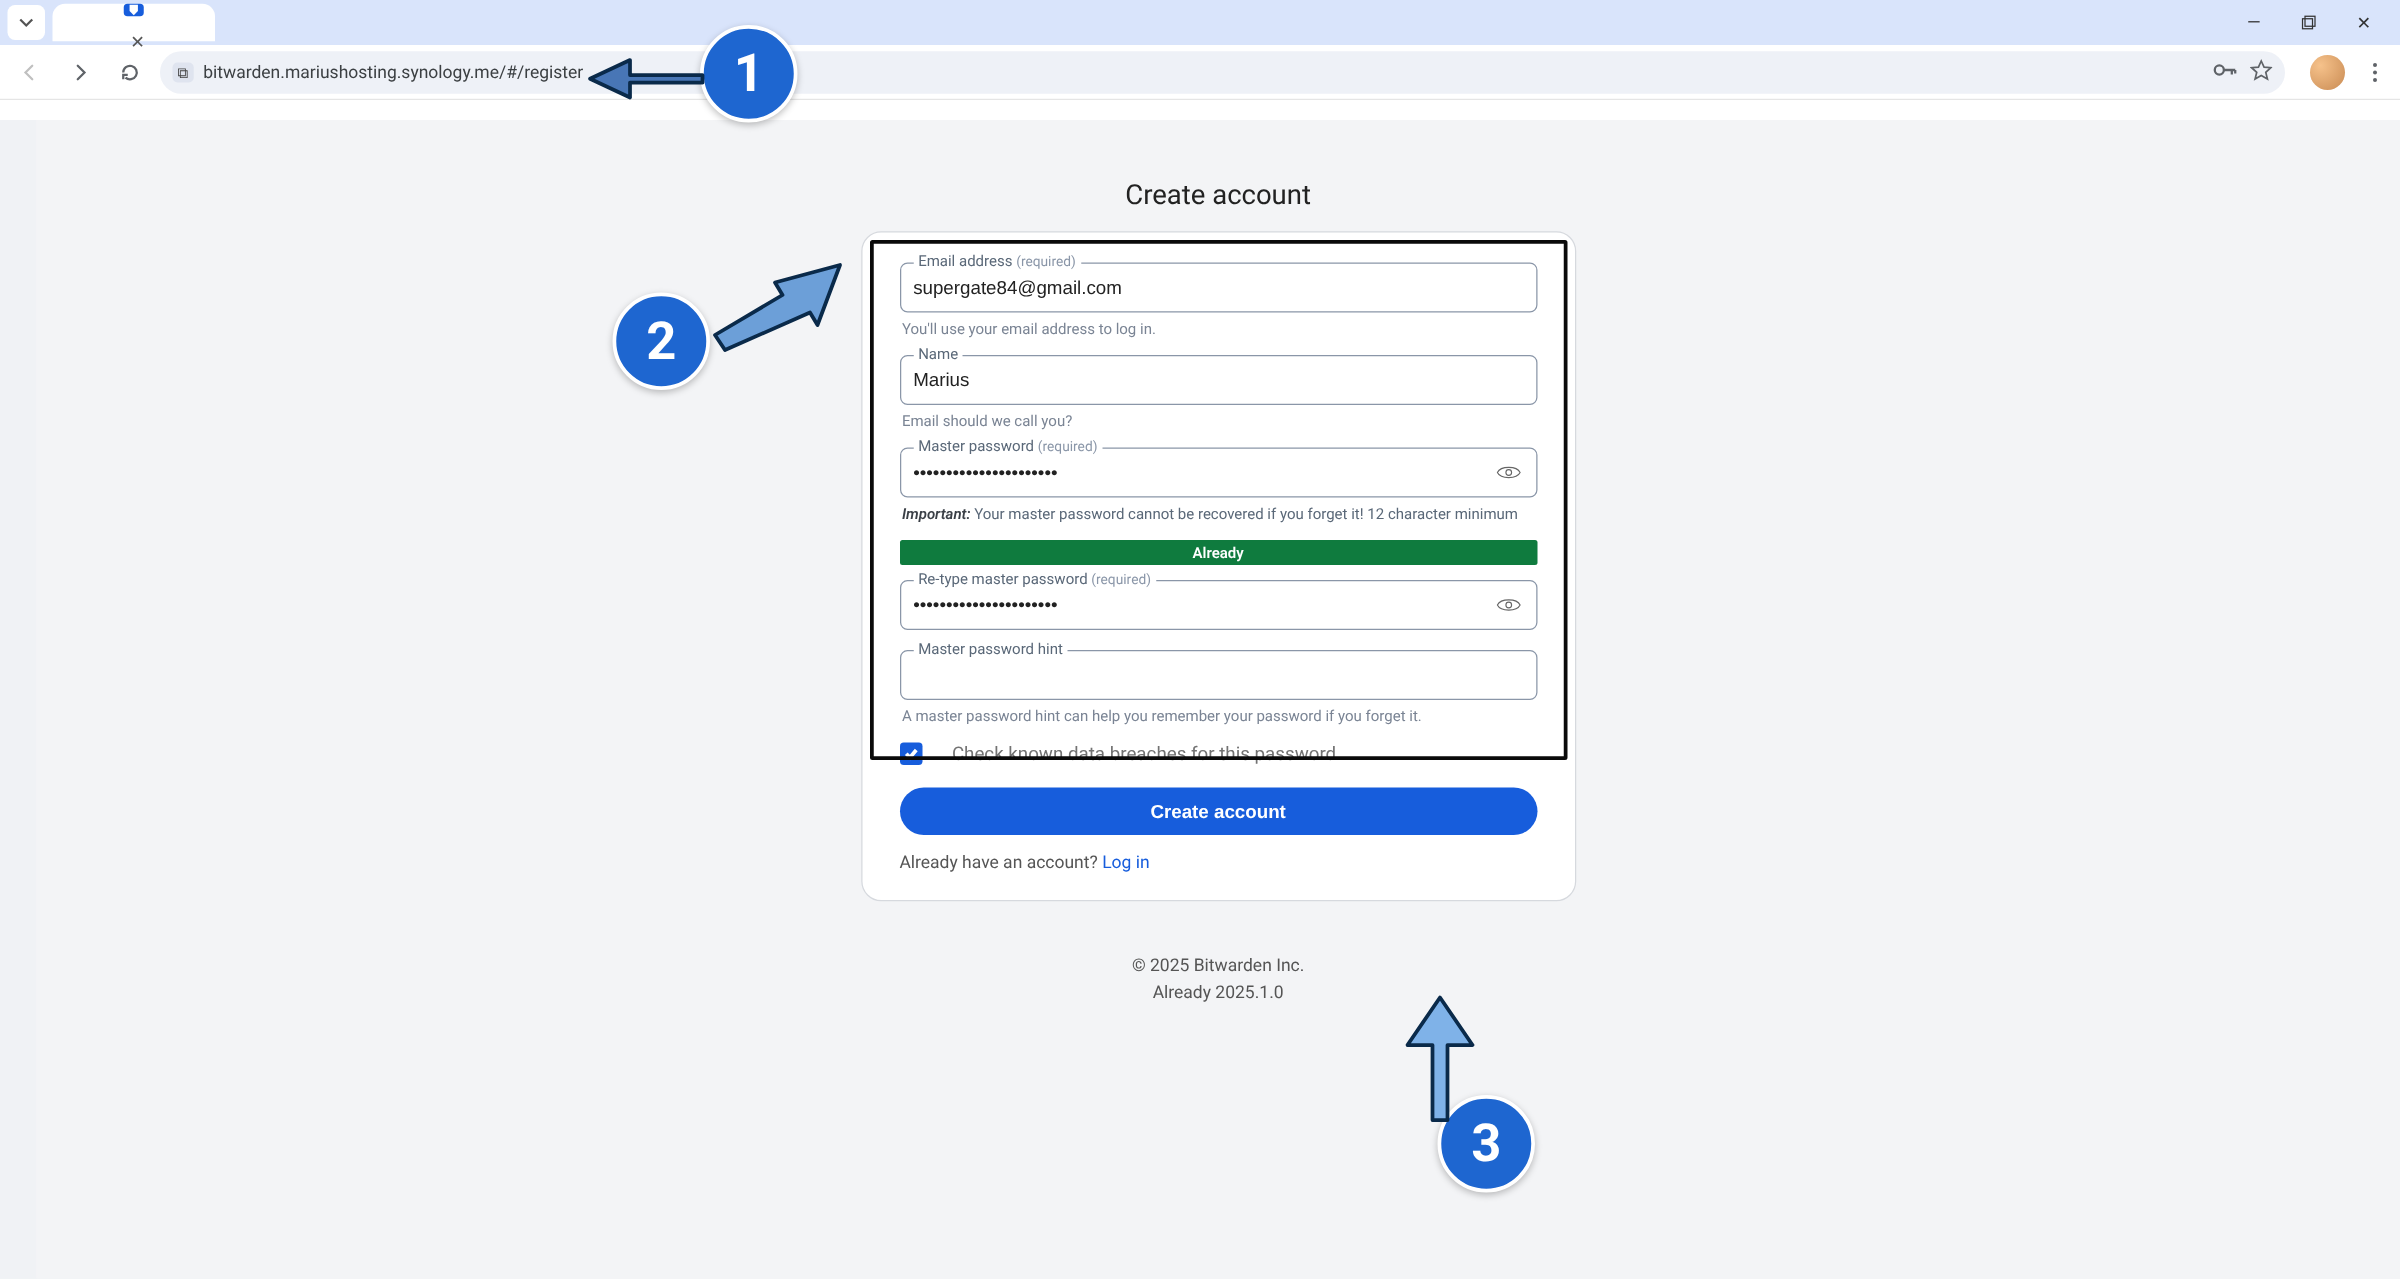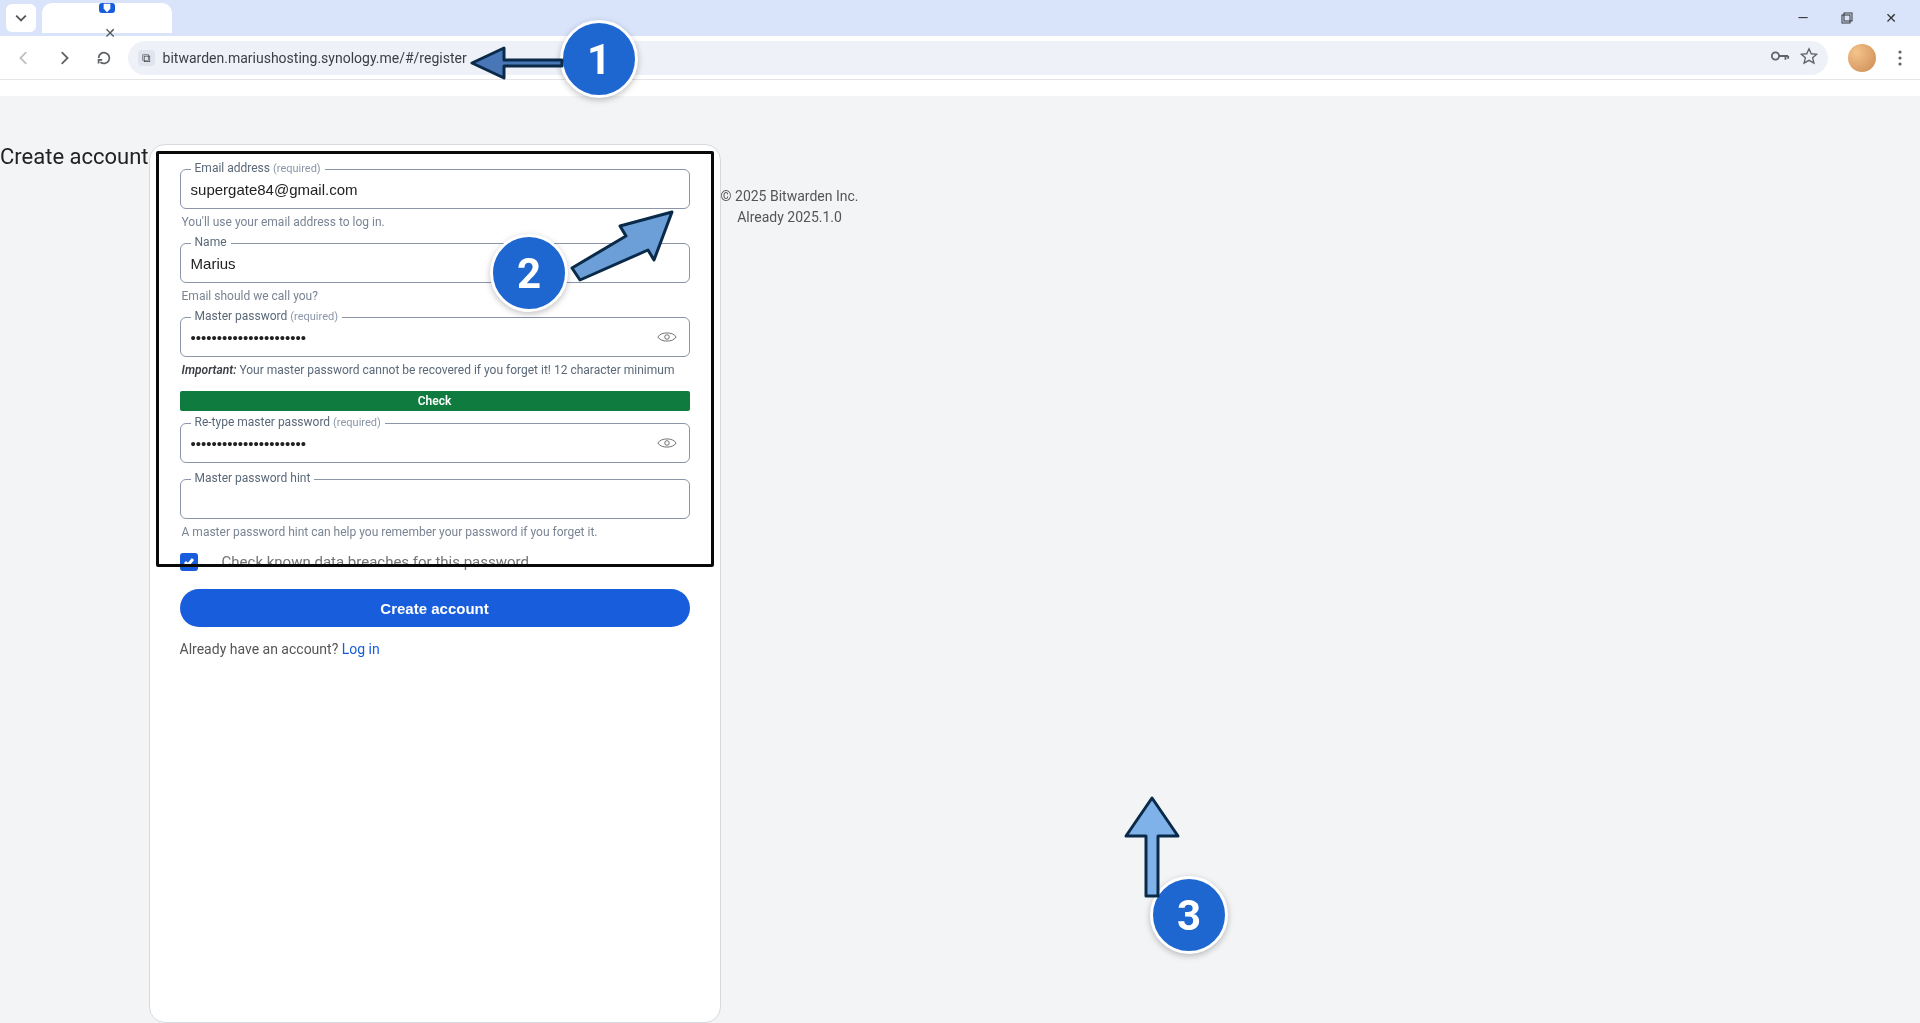--- a/index.html
+++ b/index.html
@@ -55,22 +55,23 @@
   .addr-text { font-size: 14px; color:#3c4043; }
   .addr-right { margin-left:auto; display:flex; align-items:center; gap:10px; color:#5f6368; }
   .profile-avatar { width: 28px; height:28px; border-radius:50%; background: radial-gradient(circle at 30% 30%, #f6c28b, #c98b53); margin-left:12px; margin-right:4px;}
   .kebab { width:24px; height:32px; display:flex; align-items:center; justify-content:center; color:#5f6368;}
 
   
   .page {
     background: #f3f4f6;
     height: calc(1023px - 36px - 44px - 16px);
     padding-top: 48px;
-    display:flex; flex-direction:row; 
+    display:flex; flex-direction:column; align-items:center;
     position: relative;
+    margin-left: 29px;
   }
   .page-title { font-size: 22px; color:#222; margin-bottom: 16px; }
 
   .card {
     width: 572px; background:#fff; border:1px solid #d6d9de; border-radius:16px;
     padding: 24px 30px 22px;
     position: relative;
   }
   .highlight-box {
     position:absolute; top: 6px; left:6px; right:6px; height:416px;
@@ -244,21 +245,21 @@
               <circle cx="11" cy="7" r="2.5" stroke="#666" fill="none"></circle>
             </svg>
         </div>
       </div>
     </div>
     <div class="helper important">
       <b>Important:</b><span> Your master password cannot be recovered if you forget it! 12 character minimum</span>
     </div>
 
     
-    <div class="strength-bar">Check</div>
+    <div class="strength-bar">Already</div>
 
     
     <div class="field">
       <div class="field-wrap">
         <span class="field-legend">
           <span>Re-type master password</span> <span class="required">(required)</span>
         </span>
         <input type="password" class="field-input" value="••••••••••••••••••••••" style="">
         <div class="eye-btn">
           <svg width="20" height="14" viewBox="0 0 22 14">

